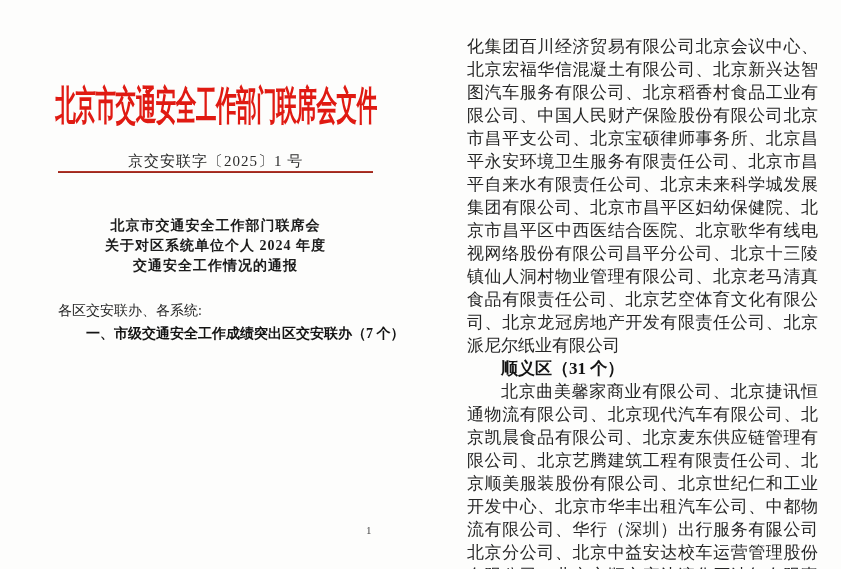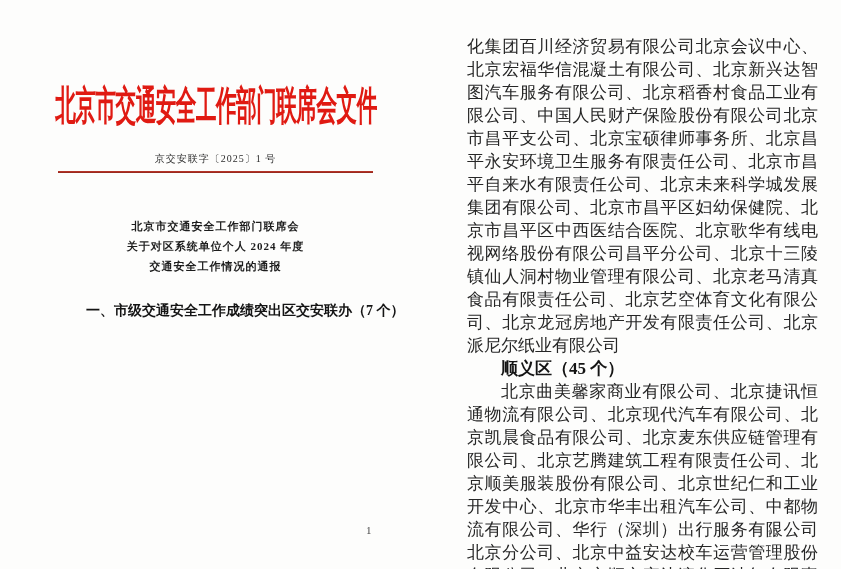--- a/index.html
+++ b/index.html
@@ -51,41 +51,41 @@
     letter-spacing: -0.5px;
     transform: scale(0.98, 1.9);
     transform-origin: center center;
   }
   .doc-number {
     position: absolute;
     top: 152px;
     left: 0;
     width: 100%;
     text-align: center;
-    font-size: 10px;
+    font-size: 15px;
     letter-spacing: 1px;
     color: #2b2b2b;
     white-space: nowrap;
   }
   .red-rule {
     position: absolute;
     top: 171px;
     left: 0;
     width: 315px;
     height: 2px;
     background: linear-gradient(to bottom, #c0392b, #8e241c);
   }
   .doc-title {
     position: absolute;
     top: 216px;
     left: 0;
     width: 315px;
     text-align: center;
     font-weight: bold;
-    font-size: 11px;
+    font-size: 14px;
     line-height: 20px;
     letter-spacing: 1px;
     color: #1c1c1c;
   }
   .lp-body {
     position: absolute;
     top: 300px;
     left: 0;
     width: 377px;
     font-size: 14px;
@@ -137,30 +137,31 @@
       <div class="red-rule"></div>
     </div>
 
     <div class="doc-title">
       <div>北京市交通安全工作部门联席会</div>
       <div>关于对区系统单位个人 2024 年度</div>
       <div>交通安全工作情况的通报</div>
     </div>
 
     <div class="lp-body">
+      <div>各区交安联办、各系统:</div>
       <div class="indent-para bold-heading">一、市级交通安全工作成绩突出区交安联办（7 个）</div>
     </div>
 
     <div class="page-num" id="lp-pagenum">1</div>
   </div>
 
   <div id="right-page">
 
     <div class="rp-body">
       <div>化集团百川经济贸易有限公司北京会议中心、北京宏福华信混凝土有限公司、北京新兴达智图汽车服务有限公司、北京稻香村食品工业有限公司、中国人民财产保险股份有限公司北京市昌平支公司、北京宝硕律师事务所、北京昌平永安环境卫生服务有限责任公司、北京市昌平自来水有限责任公司、北京未来科学城发展集团有限公司、北京市昌平区妇幼保健院、北京市昌平区中西医结合医院、北京歌华有线电视网络股份有限公司昌平分公司、北京十三陵镇仙人洞村物业管理有限公司、北京老马清真食品有限责任公司、北京艺空体育文化有限公司、北京龙冠房地产开发有限责任公司、北京派尼尔纸业有限公司</div>
-      <div class="indent-para bold-heading">顺义区（45 个）</div>
+      <div class="indent-para bold-heading">顺义区（31 个）</div>
       <div class="indent-para">北京曲美馨家商业有限公司、北京捷讯恒通物流有限公司、北京现代汽车有限公司、北京凯晨食品有限公司、北京麦东供应链管理有限公司、北京艺腾建筑工程有限责任公司、北京顺美服装股份有限公司、北京世纪仁和工业开发中心、北京市华丰出租汽车公司、中都物流有限公司、华行（深圳）出行服务有限公司北京分公司、北京中益安达校车运营管理股份有限公司、北京市顺义宏达液化石油气有限责任公司、北京同顺捷安商贸有限公司、北京安达维尔科技股份有限公司、圆通速递（北京）有限公司、北京市大龙机械工程有限公司、北京顺鑫农业股份有限公司牛栏山酒厂、北京福瑞顺峰混凝土有限公司、北京顺义市政控股</div>
     </div>
 
     <div class="page-num" id="rp-pagenum">13</div>
   </div>
 
 </div>
 
 </body></html>

